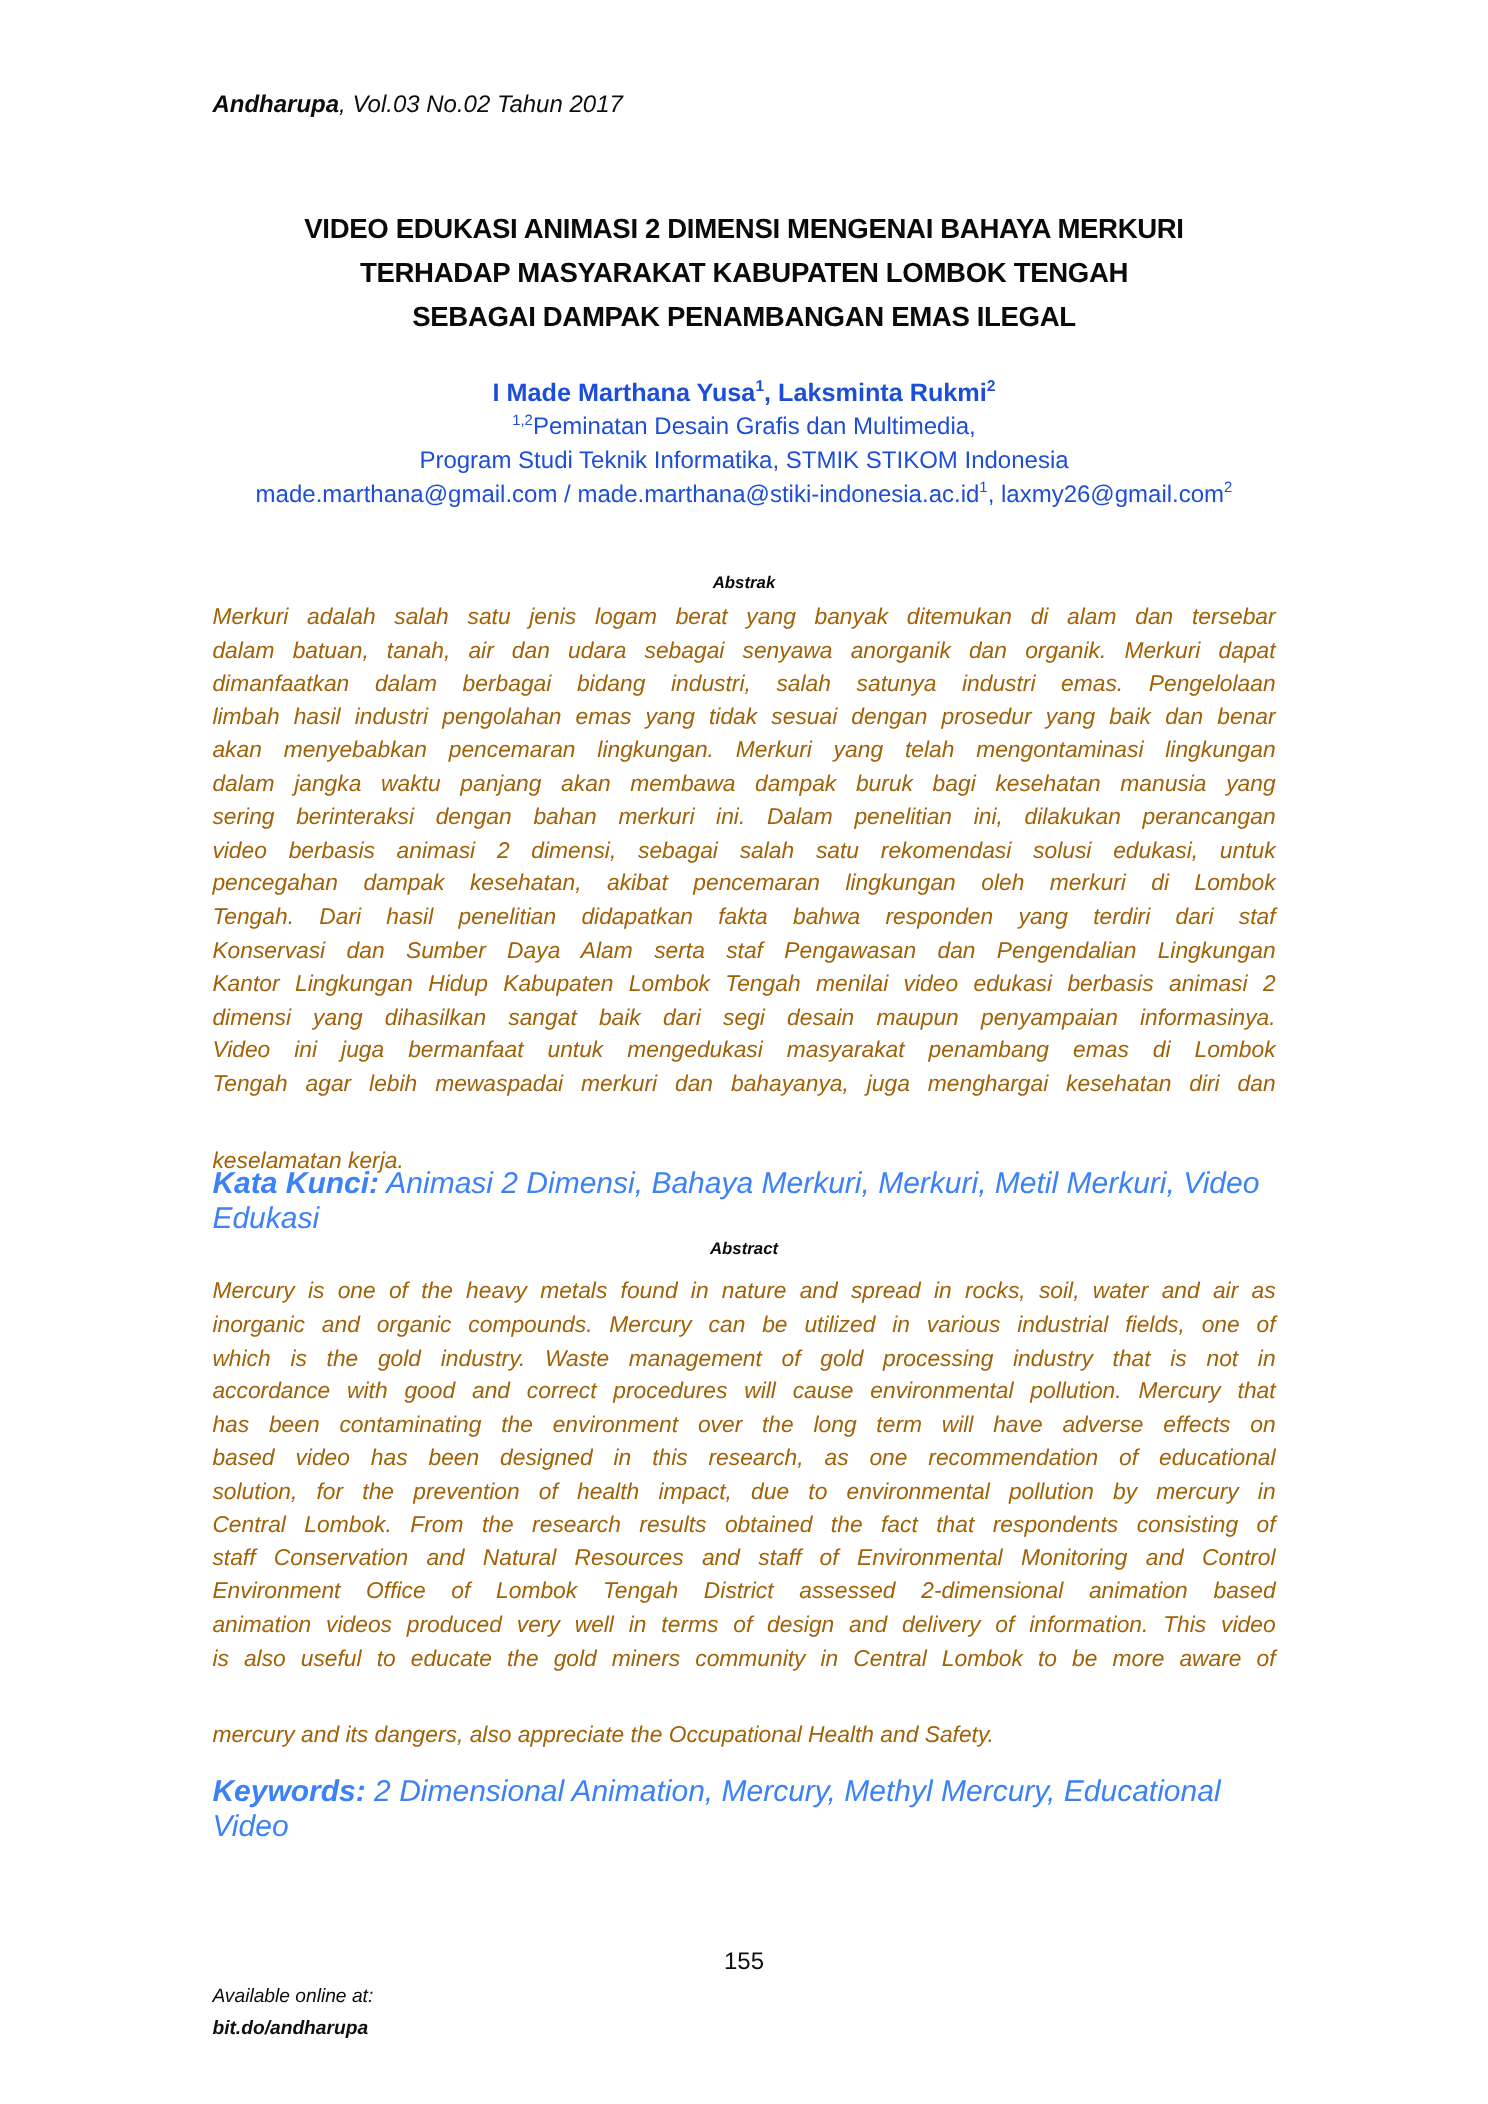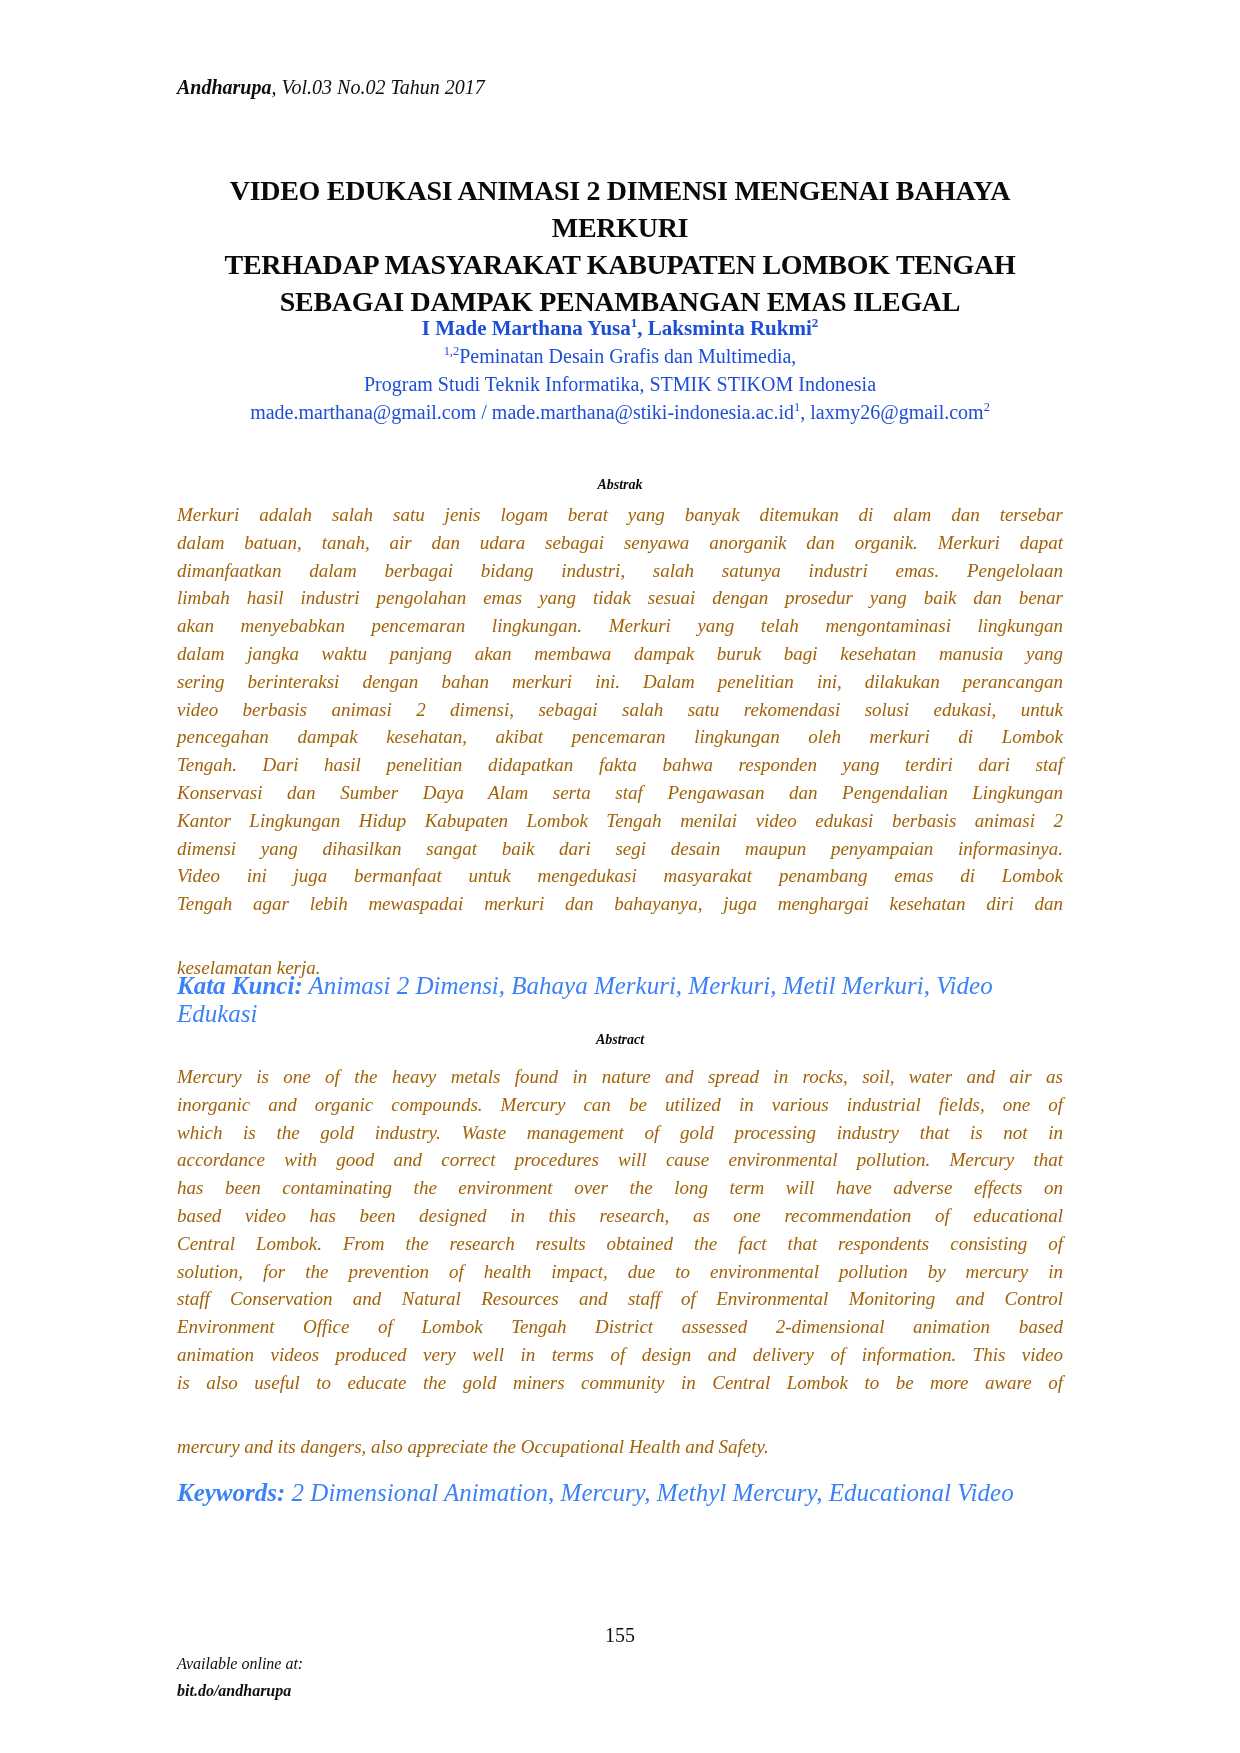--- a/index.html
+++ b/index.html
@@ -6,21 +6,21 @@
     margin: 0;
     padding: 0;
     background: #ffffff;
   }
   .page {
     position: relative;
     width: 1240px;
     height: 1753px;
     background: #ffffff;
     color: #000000;
-    font-family: Liberation Serif, serif;
+    font-family: Liberation Sans, sans-serif;
     overflow: hidden;
   }
   .col {
     position: absolute;
     left: 177px;
     width: 886px;
   }
   
   .running-header {
     top: 76px;
@@ -29,21 +29,21 @@
     color: #0d0d0d;
   }
   .running-header .journal-name {
     font-weight: bold;
   }
   
   .article-title {
     top: 172px;
     text-align: center;
     font-weight: bold;
-    font-size: 28px;
+    font-size: 23px;
     letter-spacing: -0.3px;
     line-height: 37px;
     color: #0a0a0a;
   }
   
   .author-block {
     top: 314px;
     text-align: center;
     font-size: 20px;
     line-height: 28px;
@@ -164,22 +164,22 @@
 
   <div class="col abs-heading en">Abstract</div>
 
   <div class="col abs-body en">
       <div class="jline">Mercury is one of the heavy metals found in nature and spread in rocks, soil, water and air as</div>
       <div class="jline">inorganic and organic compounds. Mercury can be utilized in various industrial fields, one of</div>
       <div class="jline">which is the gold industry. Waste management of gold processing industry that is not in</div>
       <div class="jline">accordance with good and correct procedures will cause environmental pollution. Mercury that</div>
       <div class="jline">has been contaminating the environment over the long term will have adverse effects on</div>
       <div class="jline">based video has been designed in this research, as one recommendation of educational</div>
+      <div class="jline">solution, for the prevention of health impact, due to environmental pollution by mercury in</div>
       <div class="jline">Central Lombok. From the research results obtained the fact that respondents consisting of</div>
-      <div class="jline">solution, for the prevention of health impact, due to environmental pollution by mercury in</div>
       <div class="jline">staff Conservation and Natural Resources and staff of Environmental Monitoring and Control</div>
       <div class="jline">Environment Office of Lombok Tengah District assessed 2-dimensional animation based</div>
       <div class="jline">animation videos produced very well in terms of design and delivery of information. This video</div>
       <div class="jline">is also useful to educate the gold miners community in Central Lombok to be more aware of</div>
       <div class="jline last">mercury and its dangers, also appreciate the Occupational Health and Safety.</div>
     </div>
 
   <div class="col kw-line en">
     <span class="kw-label">Keywords:</span><span> 2 Dimensional Animation, Mercury, Methyl Mercury, Educational Video</span>
   </div>

